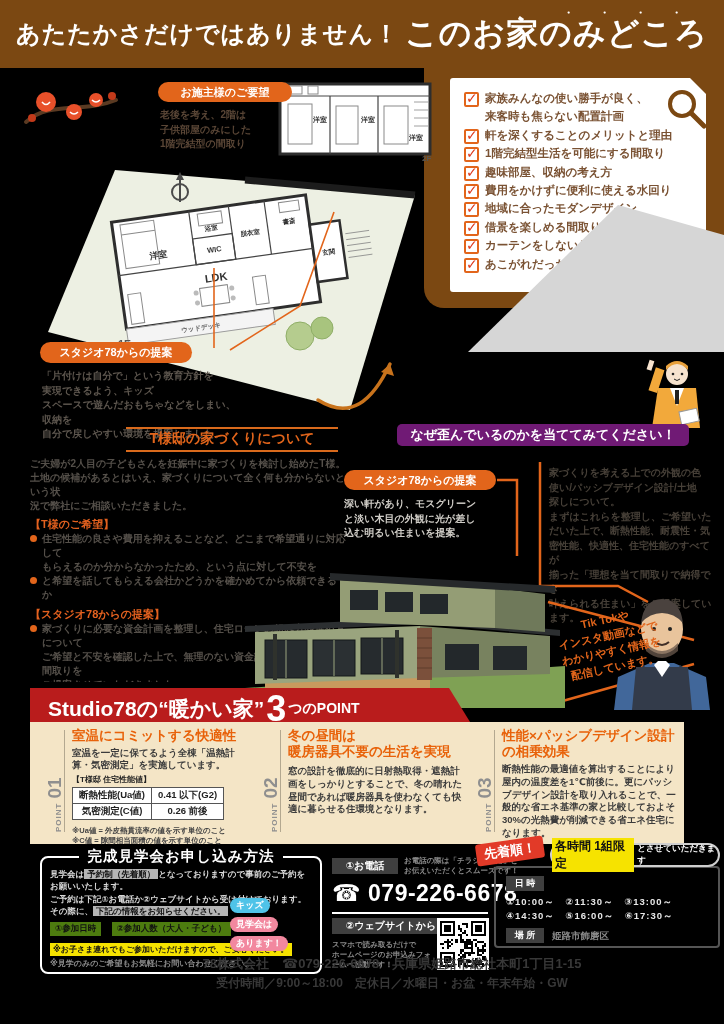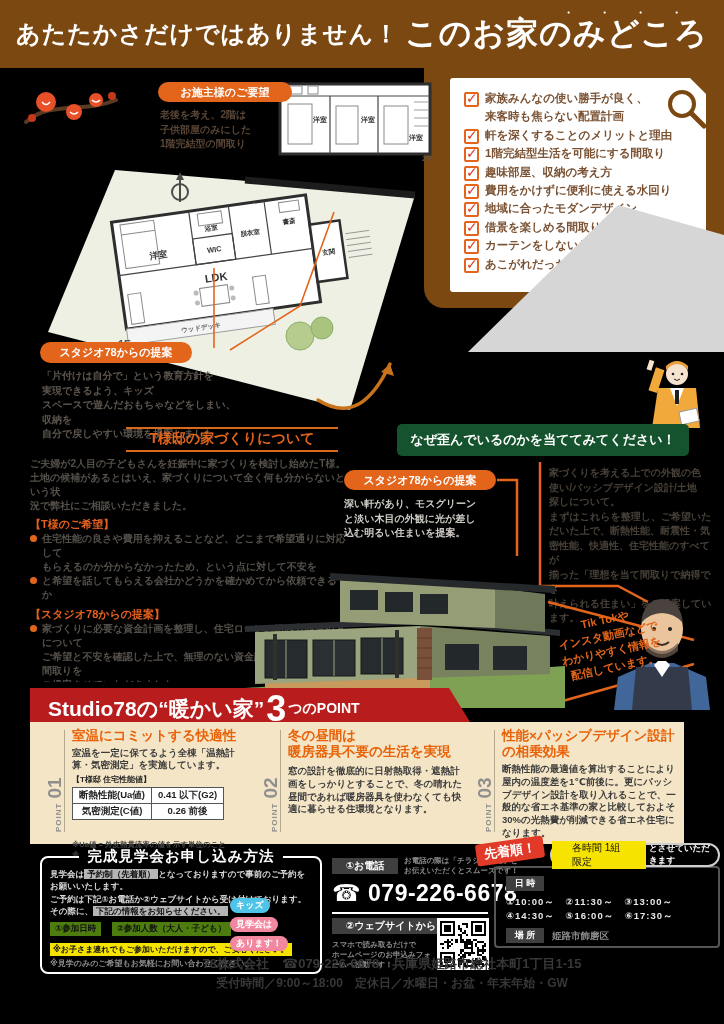--- a/index.html
+++ b/index.html
@@ -24,21 +24,21 @@
            margin:3px 6px 0 0;}
   .chk-box span{position:absolute;left:0px;top:-7px;color:#dd3b1f;font-size:14px;font-weight:bold;}
   
   .olabel{background:#e2651b;color:#fff;font-weight:bold;font-size:11px;border-radius:11px;
           display:flex;align-items:center;justify-content:center;}
   .note-dim{font-weight:bold;line-height:1.45;}
   
   .bubble{left:392px;top:322px;width:308px;height:56px;background:#fbe27a;border-radius:50%;
           display:flex;align-items:center;justify-content:center;color:#e05a18;
           font-size:27px;font-weight:bold;letter-spacing:1px;}
-  .quiz-banner{left:397px;top:424px;width:292px;height:32px;background:#14532d;border-radius:5px;
+  .quiz-banner{left:397px;top:424px;width:292px;height:22px;background:#701a75;border-radius:5px;
                color:#fff;font-size:13px;font-weight:bold;display:flex;align-items:center;justify-content:center;}
   
   .rule{height:2px;background:#d96a1c;}
   .story-h{left:126px;top:430px;width:212px;text-align:center;color:#e2651b;font-size:14px;font-weight:bold;}
   .body-txt{color:#55504a;font-size:10px;font-weight:bold;line-height:1.4;}
   .o-sub{color:#e4611f;font-size:11px;font-weight:bold;}
   .bullet{display:flex;align-items:flex-start;}
   .dot{flex:none;width:7px;height:7px;border-radius:50%;background:#e2651b;margin:3px 5px 0 0;}
   
   .pts-banner{left:30px;top:688px;width:445px;height:42px;background:#b91c1c;color:#fff;
@@ -47,42 +47,42 @@
   .beige{left:30px;top:722px;width:654px;height:122px;background:#f4e5c6;}
   .pt-no{display:flex;align-items:baseline;gap:4px;color:#8f8f8f;transform:rotate(-90deg);transform-origin:left top;}
   .pt-word{font-size:8px;font-weight:bold;letter-spacing:1px;}
   .pt-num{font-size:19px;font-weight:bold;}
   .pt-sep{width:1px;background:#b3a890;}
   .pt-title{color:#e8620a;font-size:13.5px;font-weight:bold;line-height:1.15;}
   .pt-body{color:#3c3c3c;font-size:9.5px;font-weight:bold;line-height:1.35;margin-top:3px;}
   .perf-table{border-collapse:collapse;margin-top:2px;}
   .perf-table td{border:1.5px solid #555;background:#fff;color:#222;font-size:9.5px;font-weight:bold;
                  text-align:center;padding:1px 6px;}
-  .pt-note{color:#444;font-size:7.5px;font-weight:bold;line-height:1.3;margin-top:20px;}
+  .pt-note{color:#444;font-size:7.5px;font-weight:bold;line-height:1.3;margin-top:6px;}
   
   .apply-box{left:40px;top:856px;width:282px;height:118px;border:2px solid #fff;border-radius:8px;
              box-sizing:border-box;padding:10px 8px 4px 8px;}
   .apply-title{left:0;right:0;top:-11px;text-align:center;}
   .apply-title span{background:#000;color:#fff;font-size:14.5px;font-weight:bold;padding:0 8px;letter-spacing:1px;}
   .ap-line{color:#d9d9d9;font-size:8.5px;font-weight:bold;line-height:1.45;}
   .hl{background:#b5b5b5;color:#111;padding:0 3px;}
   .ap-item{background:#4d7c0f;color:#111;font-size:8.5px;font-weight:bold;padding:1px 5px;margin:3px 6px 2px 0;
            display:inline-block;}
   .hl-y{background:#f6e300;color:#111;font-size:8px;font-weight:bold;padding:1px 3px;display:inline-block;margin-top:2px;}
   .ap-gray{color:#8c8c8c;font-size:8px;font-weight:bold;margin-top:2px;}
   .pill{color:#fff;font-size:9px;font-weight:bold;border-radius:9px;padding:1px 6px;display:inline-block;}
   .dk-label{background:#3f3f3f;color:#fff;font-weight:bold;display:flex;align-items:center;justify-content:center;}
   .phone-num{color:#fff;font-size:23px;font-weight:bold;letter-spacing:0.5px;}
   .small-gray{color:#8a8a8a;font-size:7.5px;font-weight:bold;line-height:1.35;}
   .res-box{left:494px;top:866px;width:226px;height:82px;border:2px solid #555;border-radius:4px;box-sizing:border-box;}
   .badge{left:476px;top:840px;background:#e23a28;color:#fff;font-size:13px;font-weight:bold;
          padding:2px 8px;transform:rotate(-8deg);border-radius:3px;}
   .limit-bubble{left:550px;top:843px;width:170px;height:24px;border:2px solid #cfcfcf;border-radius:13px;
                 display:flex;align-items:center;justify-content:center;gap:3px;box-sizing:border-box;background:#000;}
-  .limit-hl{background:#f6e300;color:#111;font-size:10px;font-weight:normal;padding:0 20px;}
+  .limit-hl{background:#f6e300;color:#111;font-size:12px;font-weight:bold;padding:0 3px;}
   .limit-post{color:#fff;font-size:8.5px;font-weight:bold;}
   .times{color:#e8e8e8;font-size:9.5px;font-weight:bold;letter-spacing:1px;}
   .footer-line{left:60px;right:0;text-align:center;color:#383838;font-weight:bold;}
 </style>
 </head>
 <body>
 
 <div class="canvas">
 
   <div class="abs top-banner">

